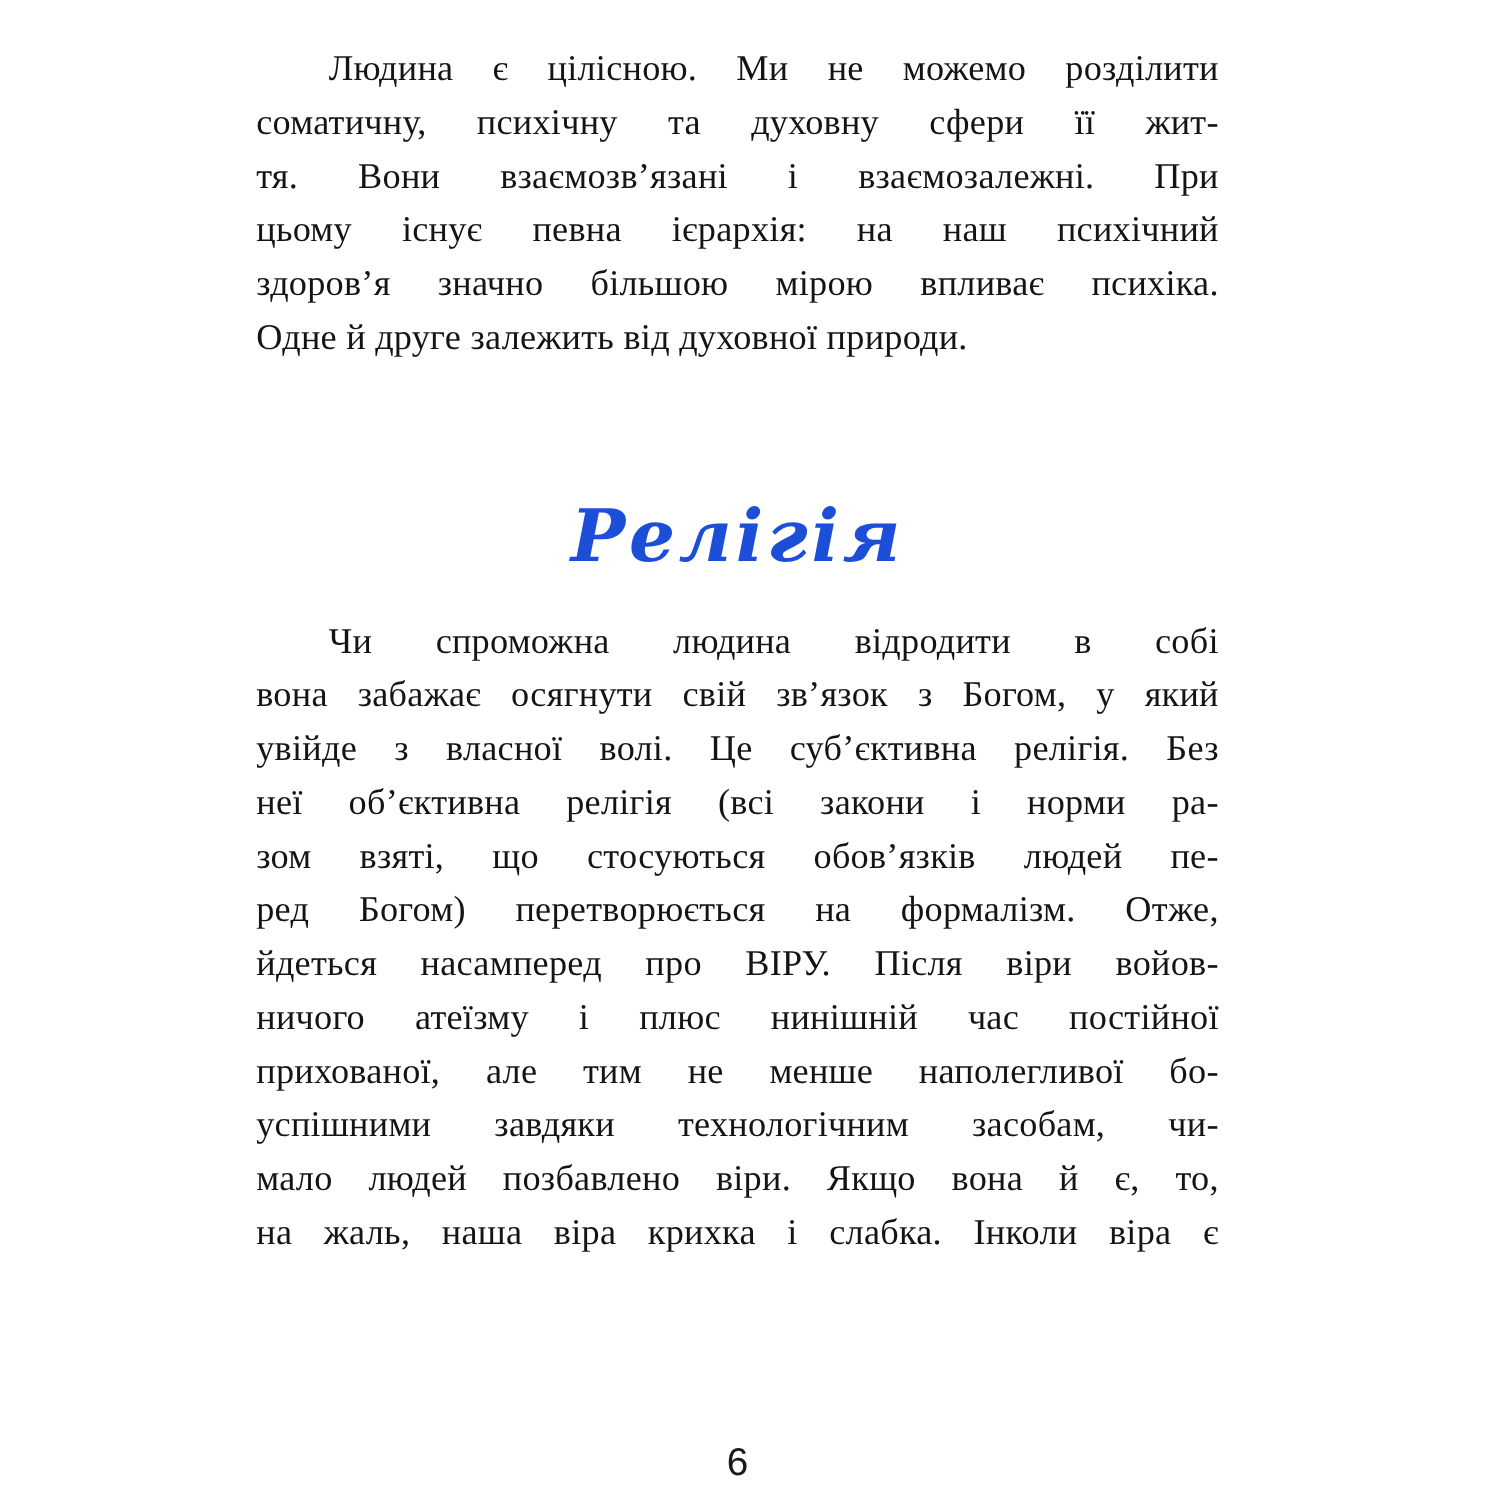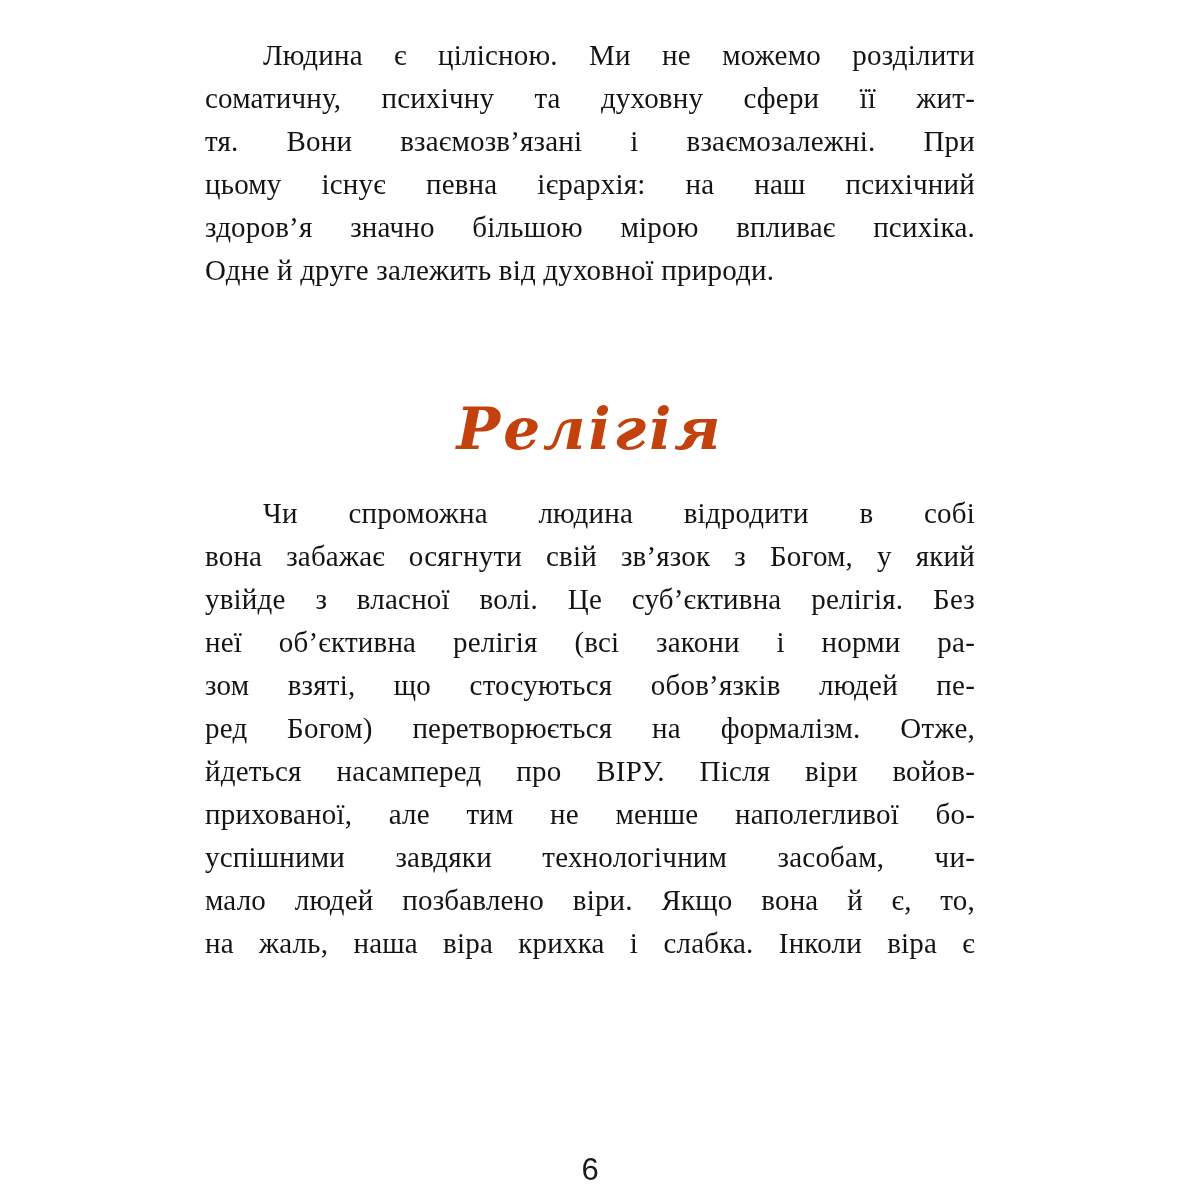--- a/index.html
+++ b/index.html
@@ -40,21 +40,21 @@
     margin-top: 96px;
     margin-bottom: 22px;
     height: 82px;
     line-height: 82px;
     text-align: center;
     font-family: "DejaVu Serif", serif;
     font-style: italic;
     font-weight: bold;
     font-size: 58px;
     letter-spacing: 3px;
-    color: #c2410c;
+    color: #1d4ed8;
   }
   .page-number {
     position: absolute;
     left: 205px;
     top: 1152px;
     width: 770px;
     text-align: center;
     font-family: "Liberation Sans", sans-serif;
     font-size: 31px;
     color: #1a1a1a;
@@ -77,20 +77,21 @@
   <div class="heading">Релігія</div>
 
   <div class="para">
     <div class="line first">Чи спроможна людина відродити в собі</div>
     <div class="line">вона забажає осягнути свій зв’язок з Богом, у який</div>
     <div class="line">увійде з власної волі. Це суб’єктивна релігія. Без</div>
     <div class="line">неї об’єктивна релігія (всі закони і норми ра-</div>
     <div class="line">зом взяті, що стосуються обов’язків людей пе-</div>
     <div class="line">ред Богом) перетворюється на формалізм. Отже,</div>
     <div class="line">йдеться насамперед про ВІРУ. Після віри войов-</div>
+    <div class="line">ничого атеїзму і плюс нинішній час постійної</div>
     <div class="line">прихованої, але тим не менше наполегливої бо-</div>
     <div class="line">успішними завдяки технологічним засобам, чи-</div>
     <div class="line">мало людей позбавлено віри. Якщо вона й є, то,</div>
     <div class="line">на жаль, наша віра крихка і слабка. Інколи віра є</div>
   </div>
 
 </div>
 
 <div class="page-number">6</div>
 

